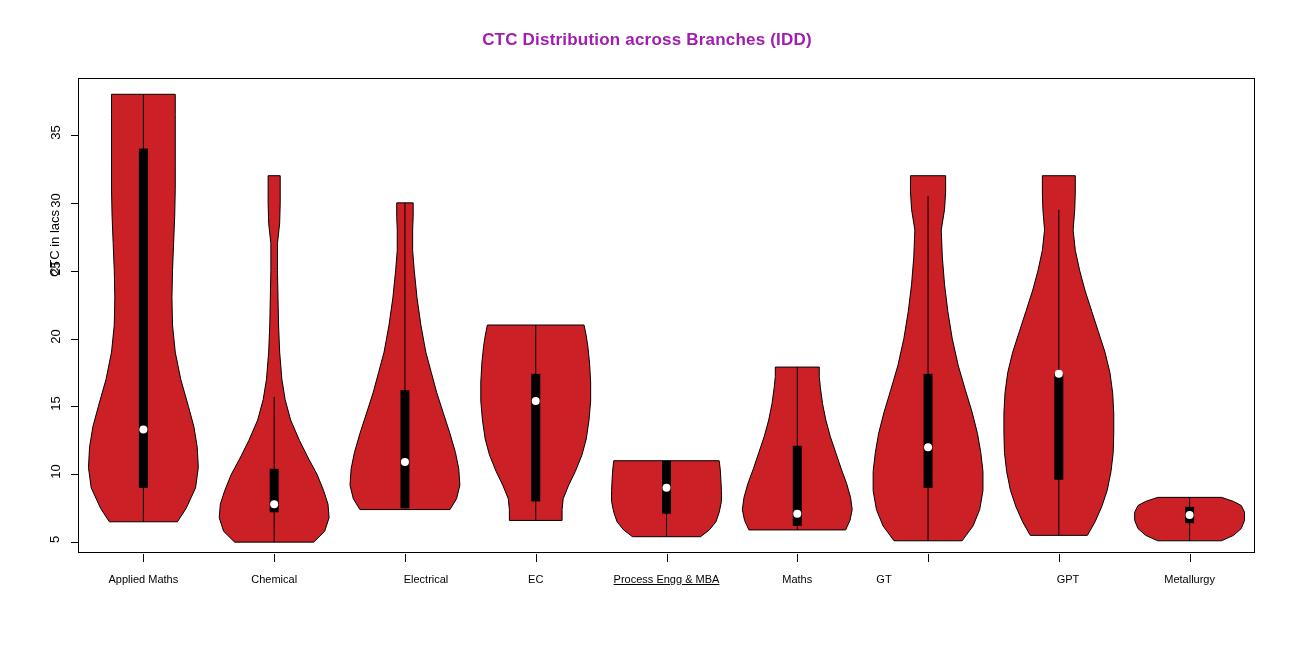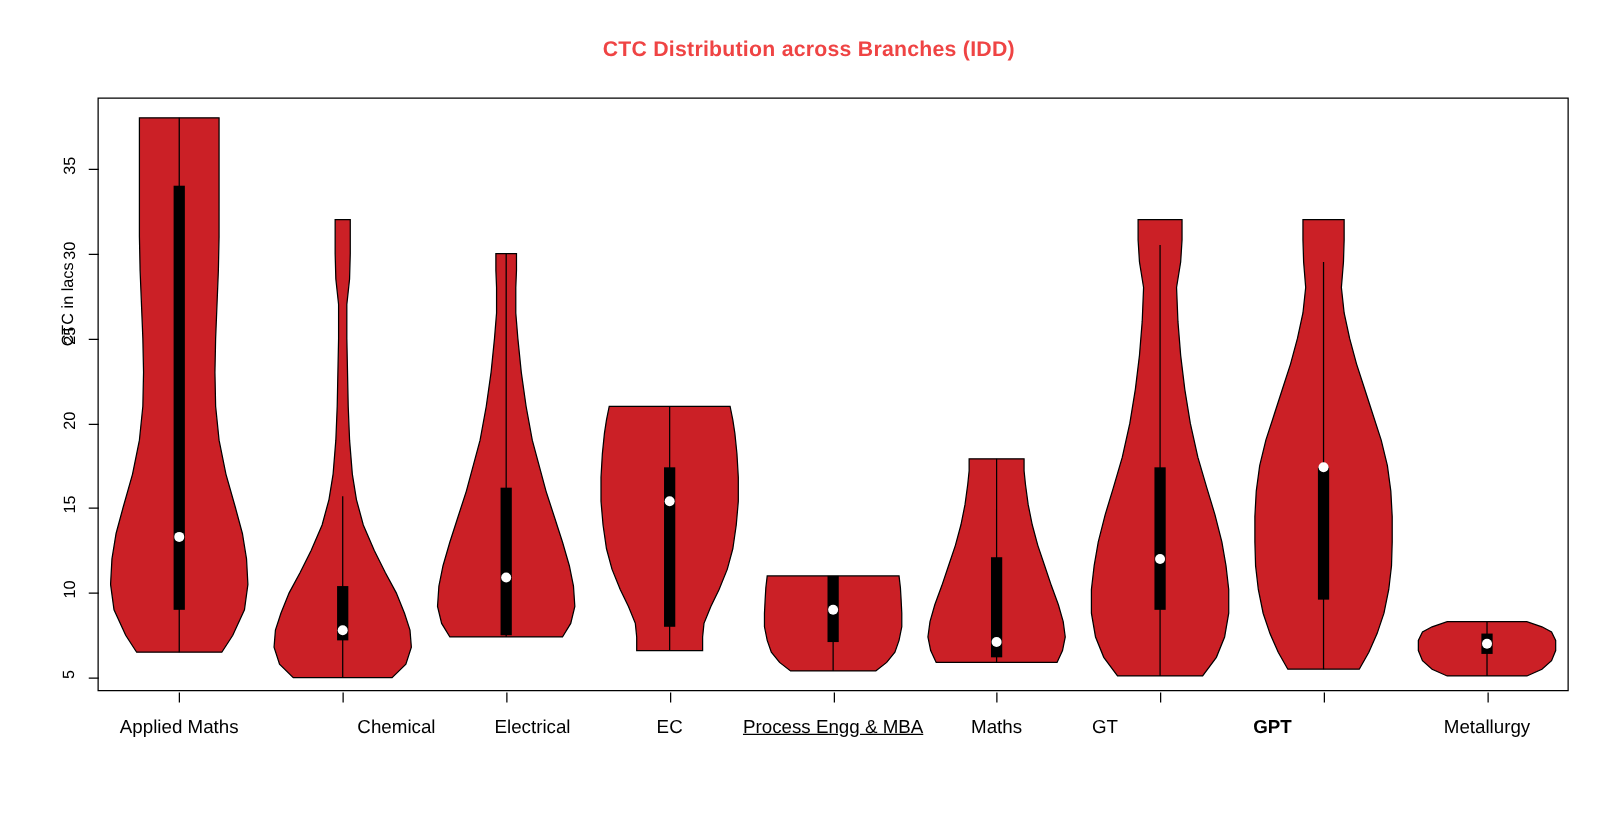--- a/index.html
+++ b/index.html
@@ -14,21 +14,21 @@
   #chart-root{position:absolute;inset:0;}
 
   
   .chart-title{
     position:absolute;
     top:30px;left:0;width:1294px;
     text-align:center;
     font-size:17px;
     font-weight:bold;
     letter-spacing:0.2px;
-    color:#ef4444;
+    color:#a21caf;
   }
 
   
   .plot-frame{
     position:absolute;
     left:78px;top:78px;
     width:1177px;height:475px;
     border:1px solid #000;
     box-sizing:border-box;
     background:#fff;
@@ -65,21 +65,21 @@
     display:inline-block;
     transform:rotate(-90deg);
   }
   .xtick{
     position:absolute;
     top:554px;width:1px;height:8px;background:#000;
   }
   .xtick-label{
     position:absolute;
     top:573px;
-    font-size:15px;
+    font-size:11px;
     text-align:center;
     white-space:nowrap;
     transform:translateX(-50%);
   }
 
   
   .violin-layer{
     position:absolute;
     left:78px;top:78px;
     width:1177px;height:475px;
@@ -169,33 +169,33 @@
       <div class="ytick-label" style="position: absolute; left: 44px; width: 22px; text-align: center; top: 260.714px;"><span>25</span></div>
       <div class="ytick" style="top: 202.857px;"></div>
       <div class="ytick-label" style="position: absolute; left: 44px; width: 22px; text-align: center; top: 192.857px;"><span>30</span></div>
       <div class="ytick" style="top: 135px;"></div>
       <div class="ytick-label" style="position: absolute; left: 44px; width: 22px; text-align: center; top: 125px;"><span>35</span></div>
     </div>
   <div id="x-axis">
       <div class="xtick" style="left: 143.389px;"></div>
       <div class="xtick-label" style="left: 143.389px;">Applied Maths</div>
       <div class="xtick" style="left: 274.167px;"></div>
-      <div class="xtick-label" style="left: 274.167px; margin-left: 43px;">Chemical</div>
+      <div class="xtick-label" style="left: 274.167px;">Chemical</div>
       <div class="xtick" style="left: 404.944px;"></div>
       <div class="xtick-label" style="left: 426px;">Electrical</div>
       <div class="xtick" style="left: 535.722px;"></div>
       <div class="xtick-label" style="left: 535.722px;">EC</div>
       <div class="xtick" style="left: 666.5px;"></div>
       <div class="xtick-label" style="left: 666.5px; text-decoration: underline;">Process Engg &amp; MBA</div>
       <div class="xtick" style="left: 797.278px;"></div>
       <div class="xtick-label" style="left: 797.278px;">Maths</div>
       <div class="xtick" style="left: 928.056px;"></div>
       <div class="xtick-label" style="left: 884px;">GT</div>
       <div class="xtick" style="left: 1058.83px;"></div>
-      <div class="xtick-label" style="left: 1018px; font-weight: bold;">GPT</div>
+      <div class="xtick-label" style="left: 1068px;">GPT</div>
       <div class="xtick" style="left: 1189.61px;"></div>
       <div class="xtick-label" style="left: 1189.61px;">Metallurgy</div>
     </div>
 
   <div class="y-axis-title">CTC in lacs</div>
 
 
 </div>
 
 </body></html>

